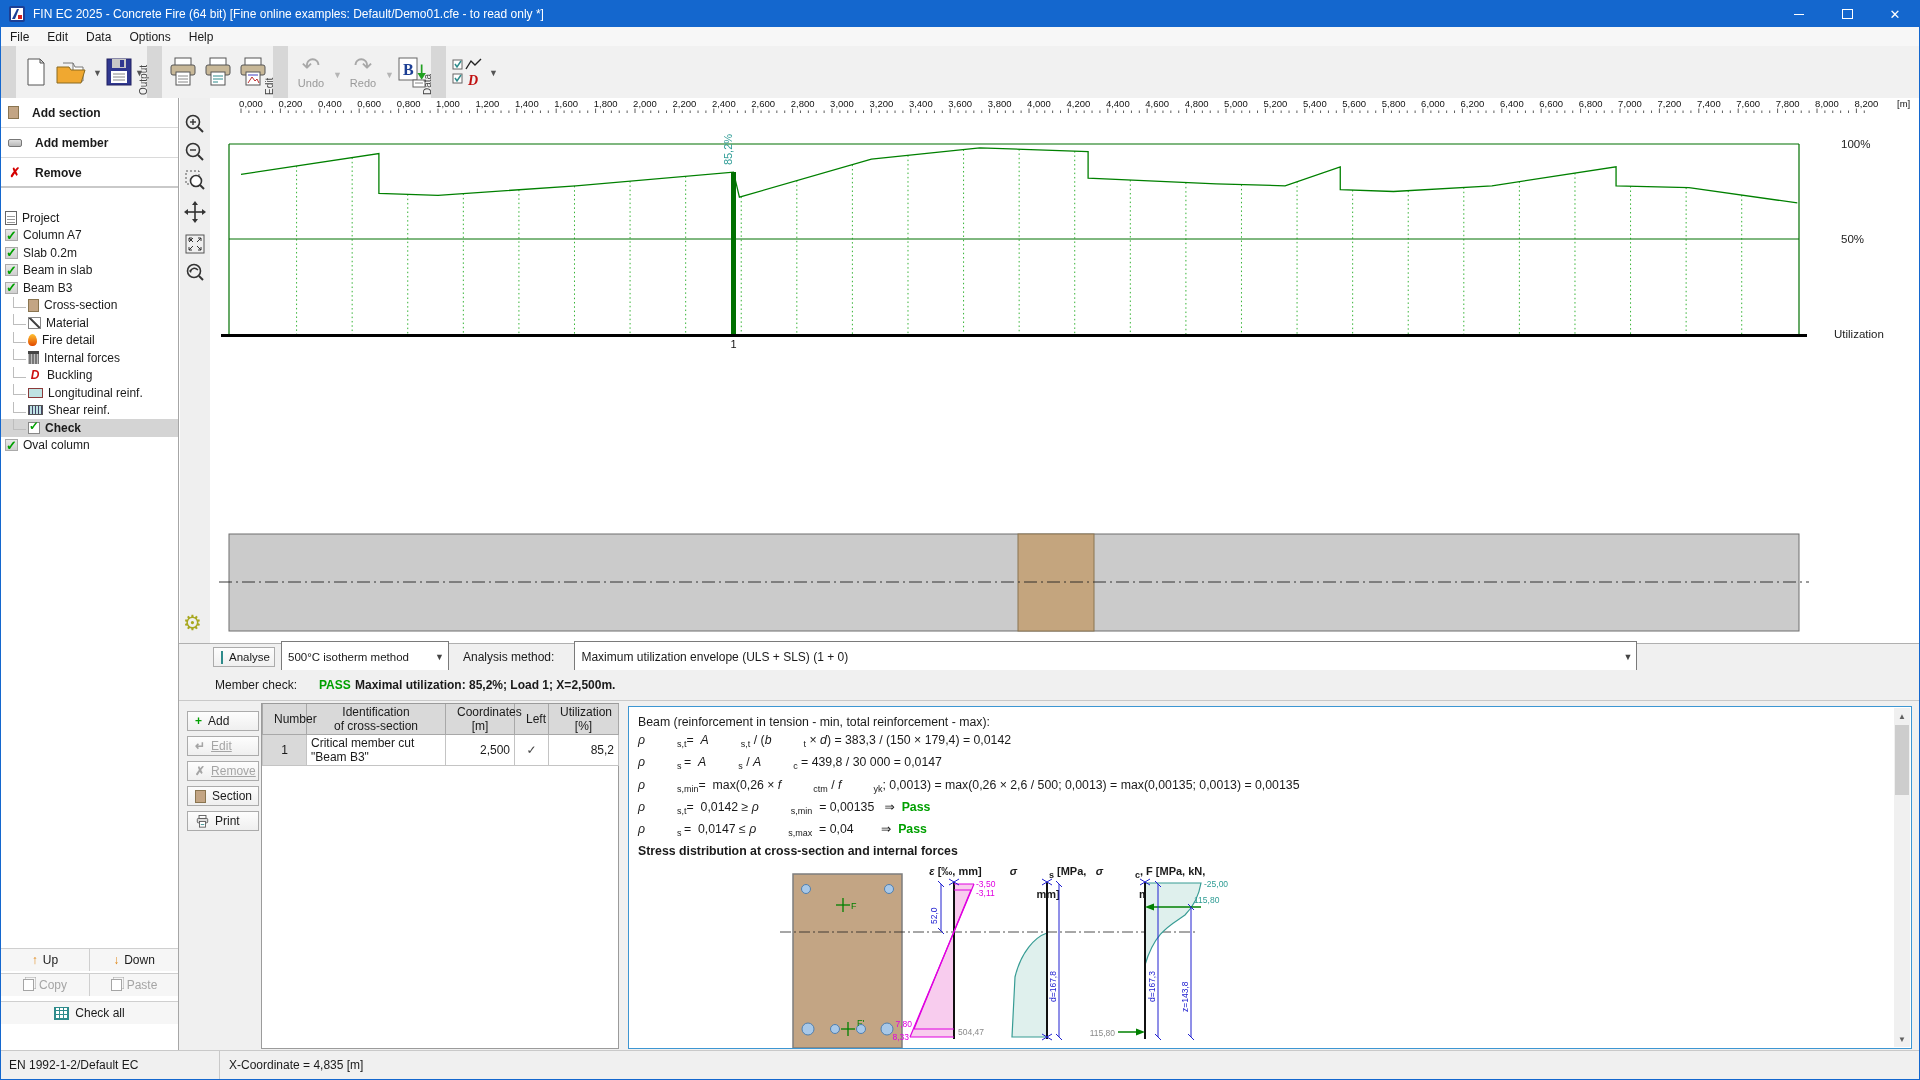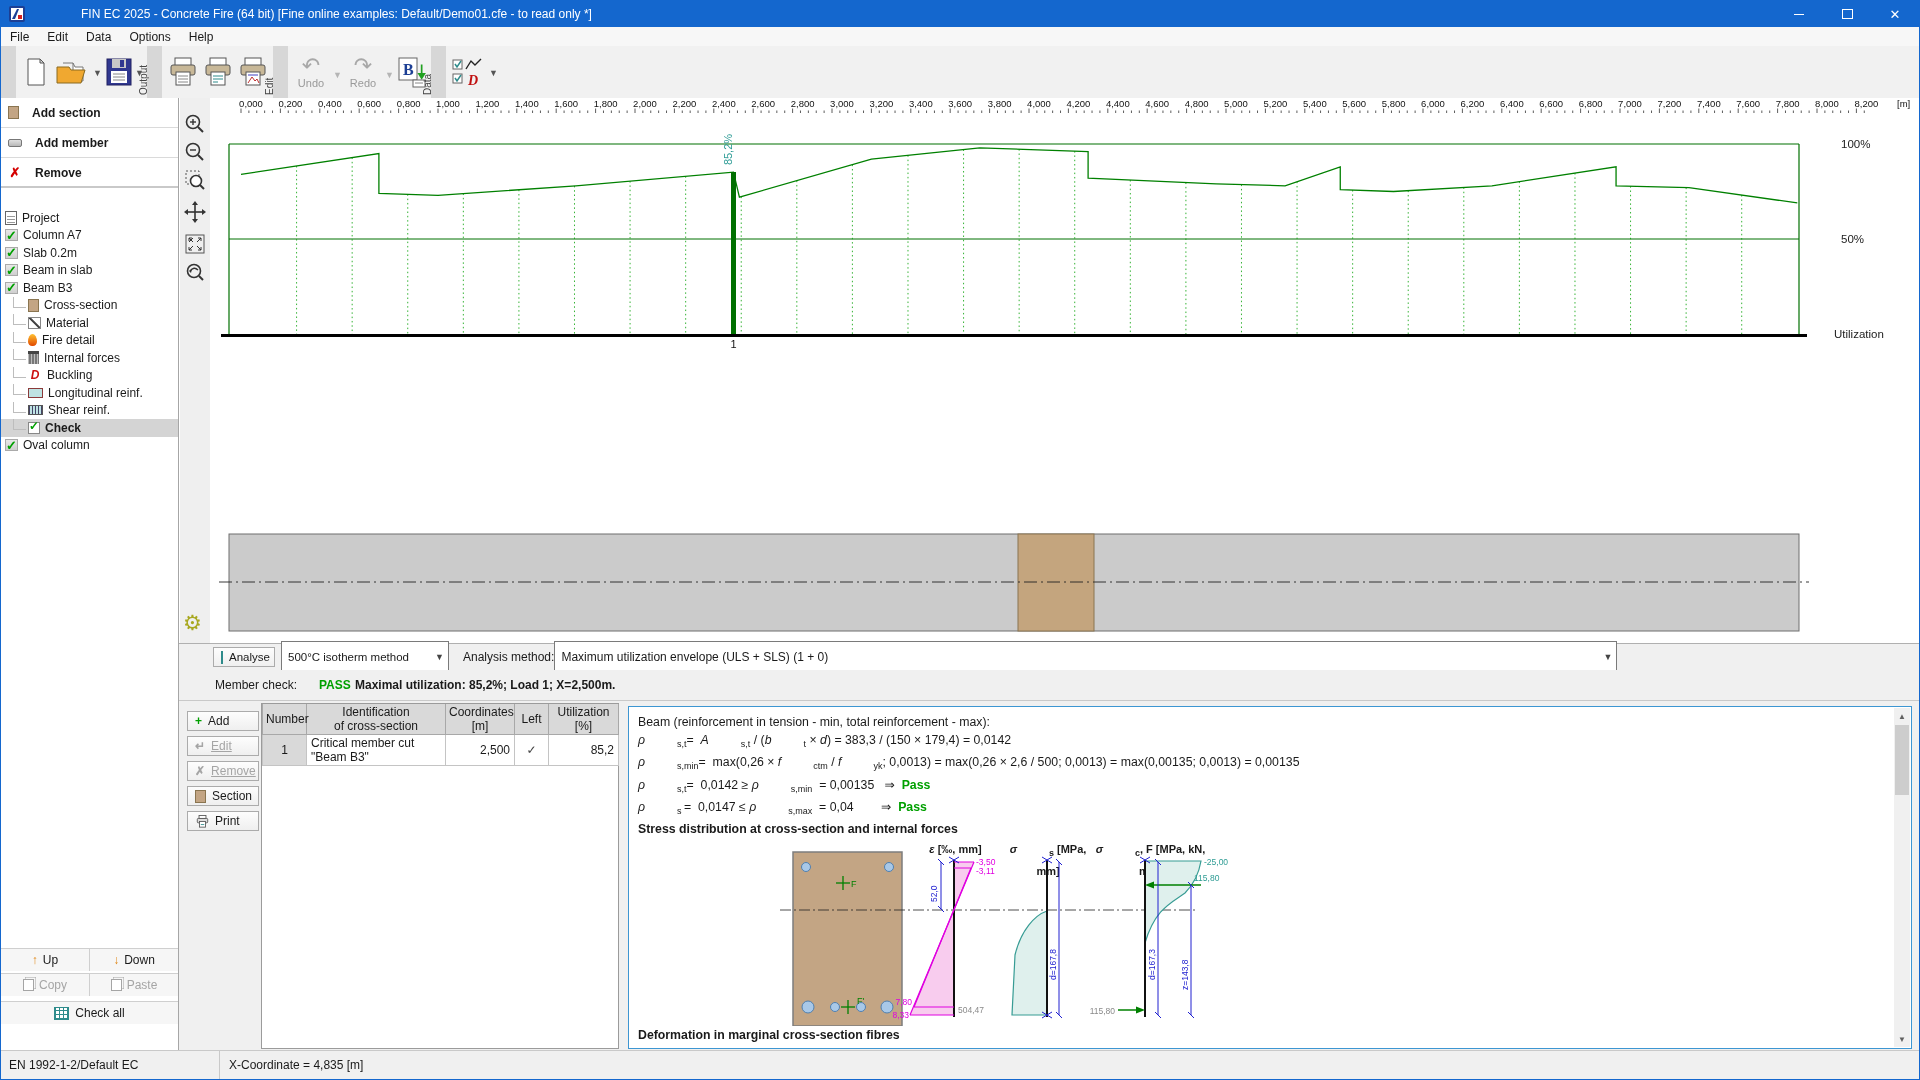--- a/index.html
+++ b/index.html
@@ -2,21 +2,21 @@
 <html><head>
 <meta charset="utf-8">
 <style>
   html,body{margin:0;padding:0;background:#444;}
   #app{position:relative;width:1920px;height:1080px;background:#F0F0F0;
        font-family:"Liberation Sans",sans-serif;font-size:12px;color:#1a1a1a;
        border:1px solid #1467CE;box-sizing:border-box;overflow:hidden;}
   .abs{position:absolute;}
   
   #titlebar{position:absolute;left:0;top:0;width:100%;height:26px;background:#1467CE;color:#fff;
-            display:flex;align-items:center;gap:48px;}
+            display:flex;align-items:center;}
   #titlebar .title{font-size:12px;margin-left:8px;white-space:nowrap;}
   #appicon{width:16px;height:16px;margin-left:8px;flex:0 0 auto;}
   .winbtn{position:absolute;top:0;width:48px;height:26px;display:flex;align-items:center;justify-content:center;color:#fff;font-size:13px;}
   .maxglyph{width:9px;height:8px;border:1px solid #fff;}
   .minglyph{width:10px;height:0;border-top:1px solid #fff;}
   
   #menubar{position:absolute;left:0;top:26px;width:100%;height:19px;background:#F7F7F7;border-bottom:1px solid #E3E3E3;display:flex;align-items:center;}
   .menu-item{padding:1px 9px;}
   
   #toolbar{position:absolute;left:0;top:45px;width:100%;height:52px;background:#F1F1F1;border-bottom:1px solid #C6C6C6;}
@@ -76,21 +76,21 @@
   .passtxt{color:#00A000;font-weight:bold;}
   .boldtxt{font-weight:bold;}
   
   #lower{position:absolute;left:178px;top:700px;right:0;bottom:28px;background:#F0F0F0;}
   .colbtn{position:absolute;left:8px;width:72px;height:20px;}
   .colbtn .ic{margin-right:6px;font-weight:bold;}
   .disabled{color:#A5A5A5;}
   
   #tablepanel{position:absolute;left:82px;top:2px;width:358px;bottom:2px;background:#fff;border:1px solid #9B9B9B;box-sizing:border-box;}
   table.grid{border-collapse:collapse;width:356px;table-layout:fixed;font-size:12px;}
-  table.grid th{background:#D9D9D9;border:1px solid #A8A8A8;border-top:none;font-weight:normal;padding:1px 3px;height:17px;margin-left:26px;}
+  table.grid th{background:#D9D9D9;border:1px solid #A8A8A8;border-top:none;font-weight:normal;padding:1px 11px;height:17px;margin-left:26px;}
   table.grid td{border:1px solid #C4C4C4;padding:1px 4px;height:15px;}
   td.numcell{background:#D9D9D9;text-align:center;border-color:#A8A8A8;}
   
   #rpanel{position:absolute;left:449px;right:7px;top:5px;bottom:2px;background:#fff;border:1px solid #3D96D2;box-sizing:border-box;}
   #rp-content{position:absolute;left:9px;top:6px;right:22px;font-size:12.3px;line-height:18.2px;}
   .frow{white-space:pre;}
   .fhead{display:inline-block;min-width:46px;}
   .sg-i{font-style:italic;}
   .sg-s{font-size:9px;vertical-align:-3px;padding-left:32px;}
   .sg-pass{color:#00A000;font-weight:bold;}
@@ -695,21 +695,21 @@
   <div id="anrow">
     <div class="btn" style="margin-left:34px;width:62px;">
       <span class="grid-icon"></span>
       <span style="font-size:11.5px;">Analyse</span>
     </div>
     <div class="combo" style="margin-left:6px;width:168px;">
       <span style="font-size:11.5px;">500°C isotherm method</span>
         <span class="caret">▼</span>
     </div>
     <span style="margin-left:14px;">Analysis method:</span>
-    <div class="combo" style="margin-left:0;width:1063px;">
+    <div class="combo" style="margin-left:20px;width:1063px;">
       <span>Maximum utilization envelope (ULS + SLS) (1 + 0)</span>
         <span class="caret">▼</span>
     </div>
   </div>
 
   <div id="memrow">
     <span class="abs" style="left:36px;top:8px;">Member check:</span>
     <span class="abs passtxt" style="left:140px;top:8px;">PASS</span>
     <span class="abs boldtxt" style="left:176px;top:8px;">Maximal utilization: 85,2%; Load 1; X=2,500m.</span>
   </div>
@@ -781,20 +781,21 @@
           <td style="text-align:right;">85,2</td>
         </tr>
       </tbody>
         </table>
     </div>
 
     <div id="rpanel">
       <div id="rp-content">
         <div>Beam (reinforcement in tension - min, total reinforcement - max):</div>
         <div class="frow"><span class="fhead"><span class="sg-i">ρ</span><span class="sg-s">s,t</span></span><span><span class="sg-n">=  </span><span class="sg-i">A</span><span class="sg-s">s,t</span><span class="sg-n"> / (</span><span class="sg-i">b</span><span class="sg-s">t</span><span class="sg-n"> × </span><span class="sg-i">d</span><span class="sg-n">) = 383,3 / (150 × 179,4) = 0,0142</span></span></div>
+        <div class="frow"><span class="fhead"><span class="sg-i">ρ</span><span class="sg-s">s</span></span><span><span class="sg-n">=  </span><span class="sg-i">A</span><span class="sg-s">s</span><span class="sg-n"> / </span><span class="sg-i">A</span><span class="sg-s">c</span><span class="sg-n"> = 439,8 / 30 000 = 0,0147</span></span></div>
         <div class="frow"><span class="fhead"><span class="sg-i">ρ</span><span class="sg-s">s,min</span></span><span><span class="sg-n">=  max(0,26 × </span><span class="sg-i">f</span><span class="sg-s">ctm</span><span class="sg-n"> / </span><span class="sg-i">f</span><span class="sg-s">yk</span><span class="sg-n">; 0,0013) = max(0,26 × 2,6 / 500; 0,0013) = max(0,00135; 0,0013) = 0,00135</span></span></div>
         <div class="frow"><span class="fhead"><span class="sg-i">ρ</span><span class="sg-s">s,t</span></span><span><span class="sg-n">=  0,0142 ≥ </span><span class="sg-i">ρ</span><span class="sg-s">s,min</span><span class="sg-n">  = 0,00135   ⇒  </span><span class="sg-pass">Pass</span></span></div>
         <div class="frow"><span class="fhead"><span class="sg-i">ρ</span><span class="sg-s">s</span></span><span><span class="sg-n">=  0,0147 ≤ </span><span class="sg-i">ρ</span><span class="sg-s">s,max</span><span class="sg-n">  = 0,04        ⇒  </span><span class="sg-pass">Pass</span></span></div>
         <div class="boldtxt">Stress distribution at cross-section and internal forces</div>
 
         <div id="diagwrap">
           <div class="diaghead" style="left:270px;width:95px;"><span class="sg-i">ε</span><span class="sg-n"> [‰, mm]</span></div>
           <div class="diaghead" style="left:365px;width:90px;"><span class="sg-i">σ</span><span class="sg-s">s</span><span class="sg-n"> [MPa, mm]</span></div>
           <div class="diaghead" style="left:450px;width:125px;"><span class="sg-i">σ</span><span class="sg-s">c</span><span class="sg-n">, F [MPa, kN, mm]</span></div>
           <svg width="680" height="188" viewBox="0 0 680 188" style="position:absolute;left:0;top:0;">

